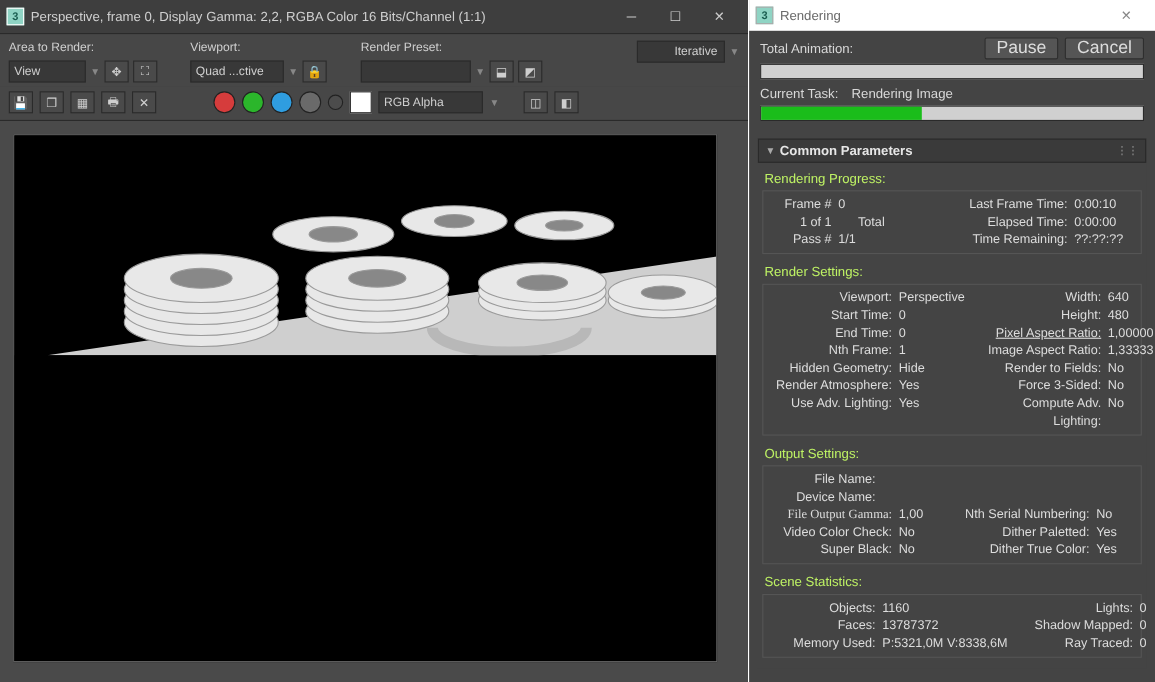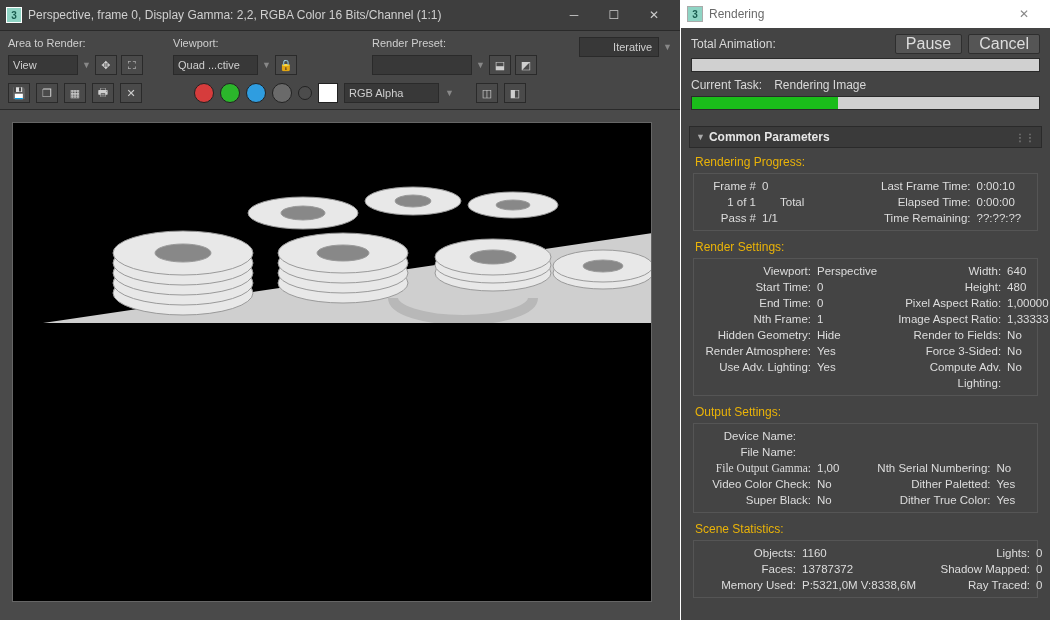--- a/index.html
+++ b/index.html
@@ -42,21 +42,21 @@
 .toprow .lbl { flex:1; }
 .pbutton { background: #555; border:1px solid #2e2e2e; color:#ddd; height:20px; padding: 0 10px; font-size:16px; cursor:pointer; border-radius:2px;}
 .progressbar { height: 14px; background: #d0d0d0; border: 1px solid #2a2a2a; margin: 2px 0 6px 0; position:relative;}
 .progressbar .fill { height: 100%; background: #1abd1a; }
 
 .scrollpane { flex:1; overflow-y:auto; padding: 0 8px 8px 8px;}
 .rollout { background: #444; margin-top: 6px;}
 .rollout-hdr { background: #3a3a3a; border:1px solid #2a2a2a; padding: 3px 6px; font-weight:bold; font-size:12px; color:#e6e6e6; display:flex; align-items:center; gap:4px;}
 .rollout-hdr .tri { font-size: 9px; color:#aaa;}
 .rollout-body { padding: 4px 0;}
-.fieldset-title { color:#eab308; font-size:12px; padding: 3px 6px 2px 6px;}
+.fieldset-title { color:#bef264; font-size:12px; padding: 3px 6px 2px 6px;}
 .fieldset { border:1px solid #555; margin: 2px 4px 6px 4px; padding: 4px 6px 4px 6px;}
 .kvrow { display:flex; font-size:11.5px; line-height:16px; color:#ddd;}
 .kvrow .kl { text-align:right; padding-right:4px;}
 .kvrow .vl { text-align:left; padding-left:2px;}
 .grid2 { display:grid; grid-template-columns: 1fr 1fr; column-gap: 8px;}
 
 .scrollpane::-webkit-scrollbar { width: 10px;}
 .scrollpane::-webkit-scrollbar-track { background:#3a3a3a;}
 .scrollpane::-webkit-scrollbar-thumb { background:#666;}
 </style>
@@ -84,21 +84,21 @@
       </div>
     </div>
     <div class="col" style="width:145px;">
       <label>Viewport:</label>
       <div class="ctrlrow">
         <div class="select" style="width:85px;">Quad ...ctive</div>
         <span style="color:#888;font-size:9px;">▼</span>
         <div class="btn icon">🔒</div>
       </div>
     </div>
-    <div class="col" style="width:170px;margin-left:44px;">
+    <div class="col" style="width:170px;">
       <label>Render Preset:</label>
       <div class="ctrlrow">
         <div class="select" style="width:100px;"></div>
         <span style="color:#888;font-size:9px;">▼</span>
         <div class="btn icon">⬓</div>
         <div class="btn icon">◩</div>
       </div>
     </div>
     <div class="col" style="flex:1;align-items:flex-end;gap:6px;">
       <div class="ctrlrow">
@@ -285,21 +285,21 @@
           <div>
             <div class="kvrow">
                 <span class="kl" style="width:120px;">Width:</span>
                 <span class="vl">640</span>
               </div>
             <div class="kvrow">
                 <span class="kl" style="width:120px;">Height:</span>
                 <span class="vl">480</span>
               </div>
             <div class="kvrow">
-                <span class="kl" style="width:120px;">Pixel Aspect Ratio:</span>
+                <span class="kl" style="width:120px;text-decoration:underline;">Pixel Aspect Ratio:</span>
                 <span class="vl">1,00000</span>
               </div>
             <div class="kvrow">
                 <span class="kl" style="width:120px;">Image Aspect Ratio:</span>
                 <span class="vl">1,33333</span>
               </div>
             <div class="kvrow">
                 <span class="kl" style="width:120px;">Render to Fields:</span>
                 <span class="vl">No</span>
               </div>
@@ -309,28 +309,28 @@
               </div>
             <div class="kvrow">
                 <span class="kl" style="width:120px;">Compute Adv. Lighting:</span>
                 <span class="vl">No</span>
               </div>
           </div>
         </div>
 
         <div class="fieldset-title">Output Settings:</div>
         <div class="fieldset">
+          <div class="kvrow">
+              <span class="kl" style="width:100px;">File Name:</span>
+              <span class="vl"></span>
+            </div>
           <div class="kvrow">
               <span class="kl" style="width:100px;">Device Name:</span>
               <span class="vl"></span>
             </div>
-          <div class="kvrow">
-              <span class="kl" style="width:100px;">File Name:</span>
-              <span class="vl"></span>
-            </div>
           <div class="grid2">
             <div>
               <div class="kvrow">
                   <span class="kl" style="width:115px;font-family:Liberation Serif, serif;">File Output Gamma:</span>
                   <span class="vl">1,00</span>
                 </div>
               <div class="kvrow">
                   <span class="kl" style="width:115px;">Video Color Check:</span>
                   <span class="vl">No</span>
                 </div>

